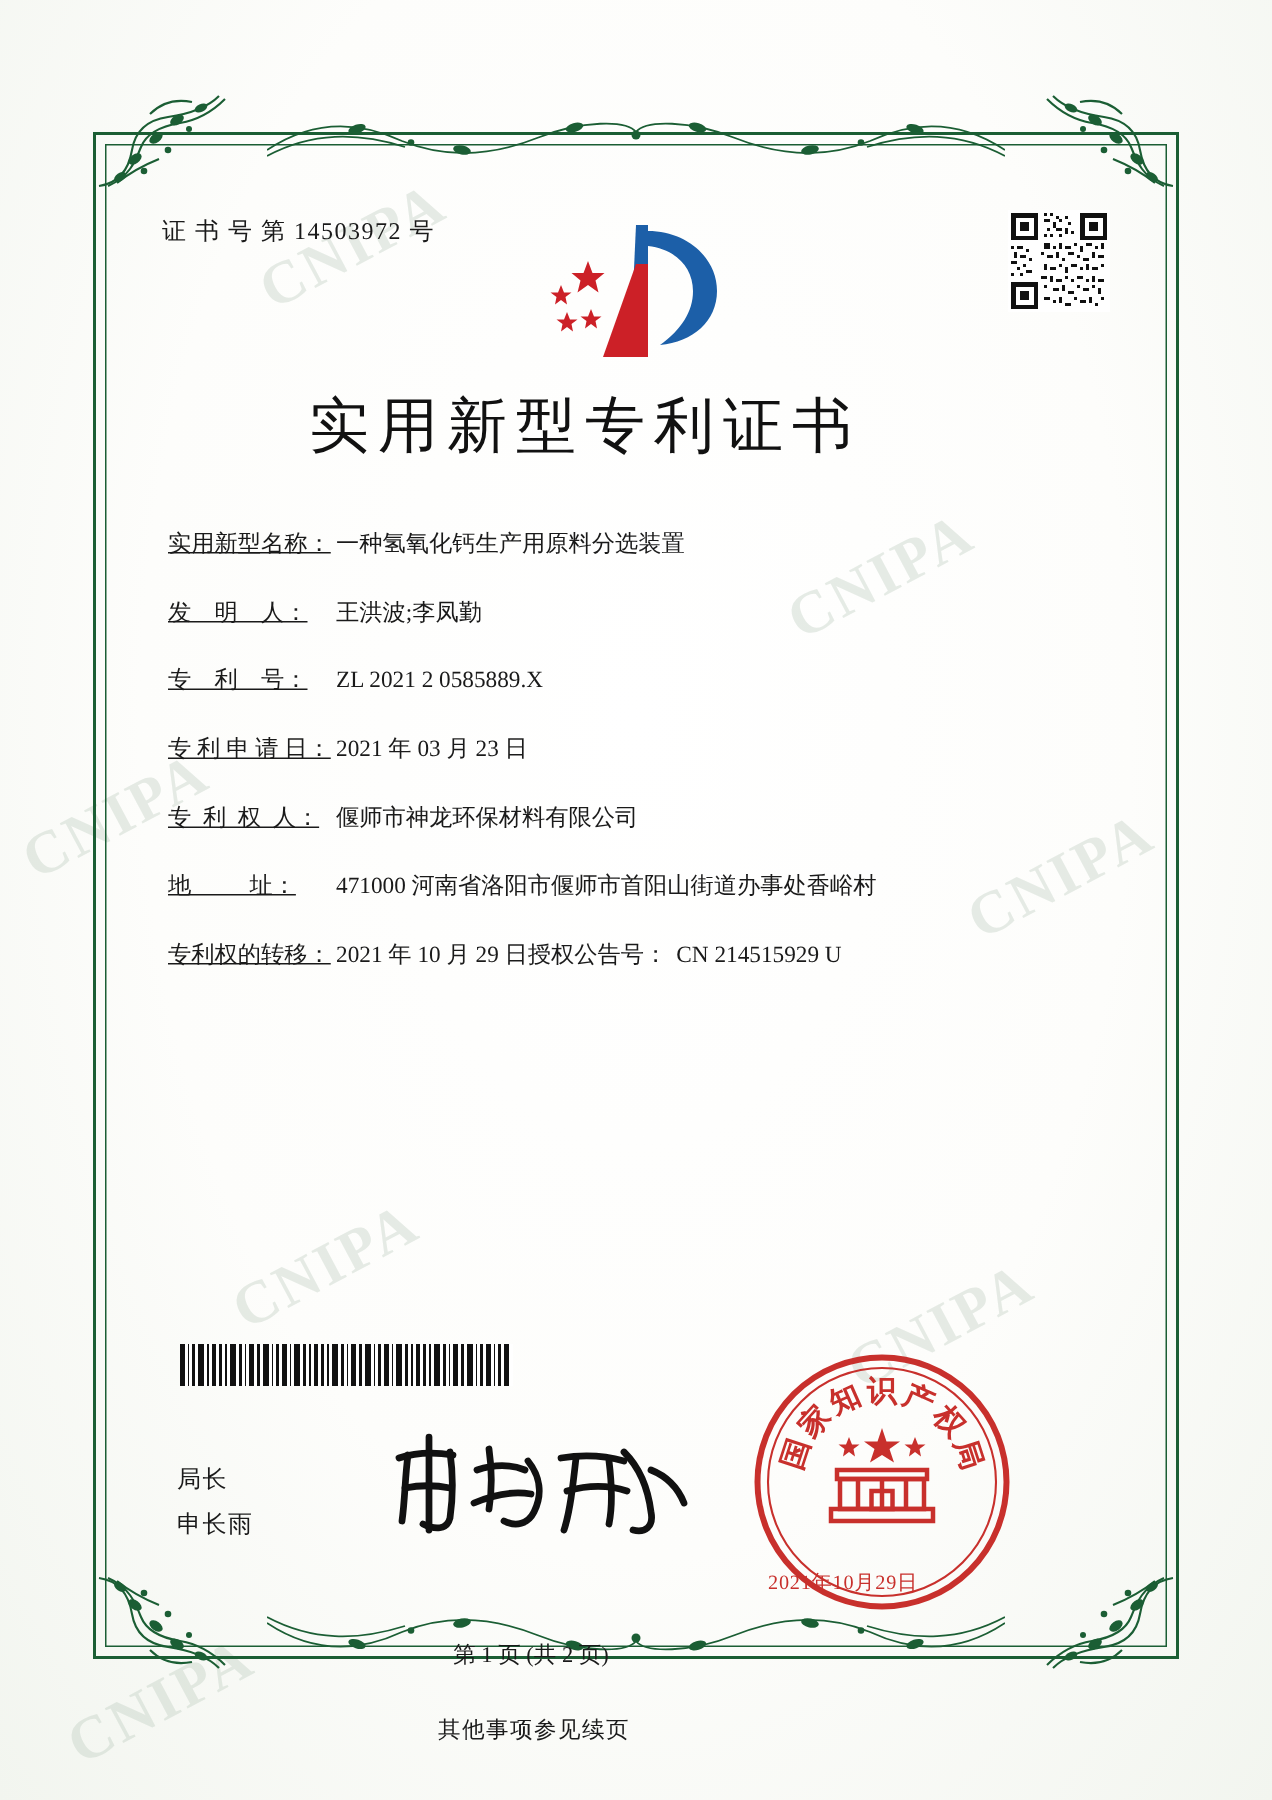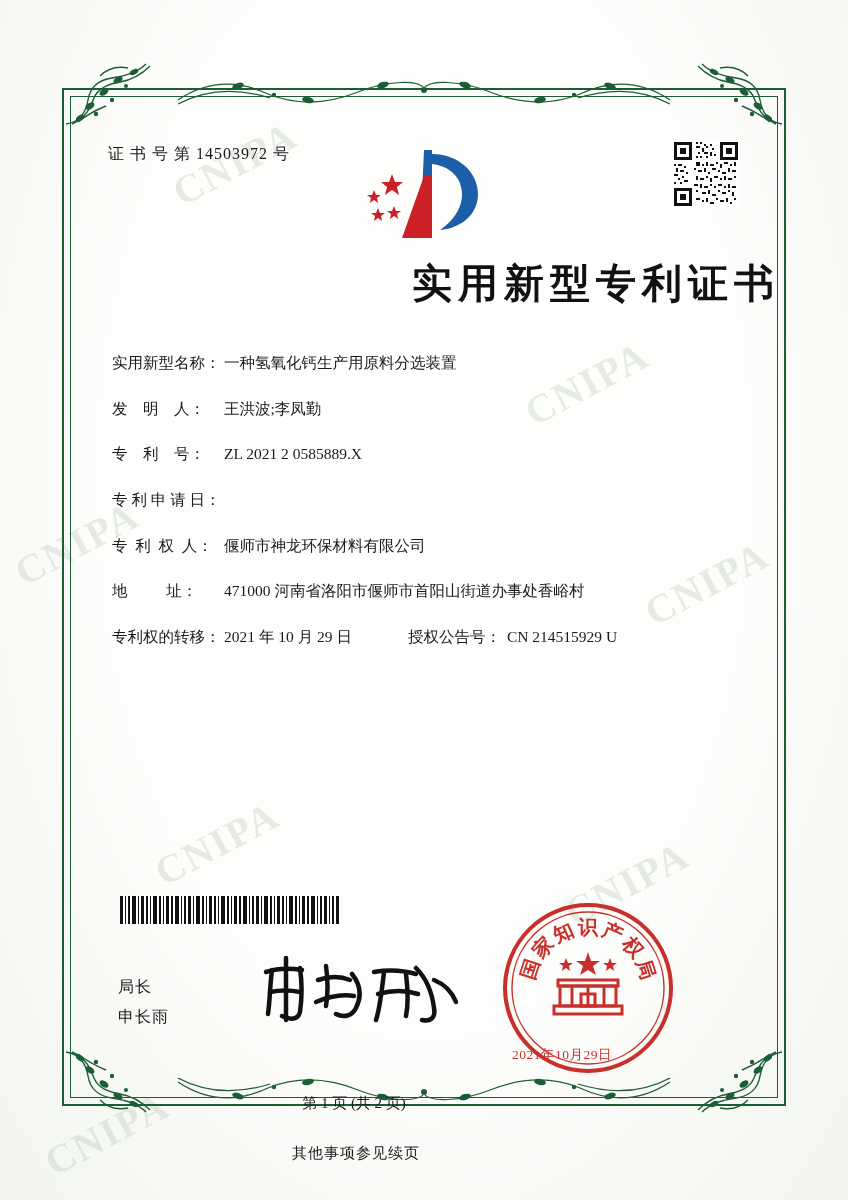--- a/index.html
+++ b/index.html
@@ -108,23 +108,23 @@
     left: 362px; top: 146px;
     width: 128px; height: 96px;
   }
   .logo svg { display:block; }
 
   
   .doc-title {
     position: absolute;
     left: 0; top: 256px;
     width: 780px;
-    text-align: right;
+    text-align: center;
     font-size: 40px;
-    font-weight: bold;
+    font-weight: normal;
     letter-spacing: 6px;
     color: #111;
     font-family: "Liberation Serif", serif;
   }
 
   
   .fields {
     position: absolute;
     left: 112px; top: 352px;
     width: 640px;
@@ -134,25 +134,25 @@
     align-items: baseline;
     margin-bottom: 24px;
     font-size: 15.5px;
     line-height: 1.4;
   }
   .flabel {
     width: 112px;
     flex: 0 0 112px;
     letter-spacing: 0px;
     white-space: pre;
+    text-decoration: underline;
   }
   .fvalue { flex: 1 1 auto; }
   .frow.pair .fvalue { flex: 0 0 auto; }
   .frow.pair .flabel2 {
-    margin-left: 56px;
     flex: 0 0 auto;
     font-family: Liberation Serif, serif;
   }
 
   
   .paras {
     position: absolute;
     left: 112px; top: 700px;
     width: 636px;
     font-size: 15.2px;
@@ -479,20 +479,21 @@
     <div class="frow">
       <div class="flabel">发    明    人：</div>
       <div class="fvalue">王洪波;李凤勤</div>
     </div>
     <div class="frow">
       <div class="flabel">专    利    号：</div>
       <div class="fvalue">ZL 2021 2 0585889.X</div>
     </div>
     <div class="frow">
       <div class="flabel">专 利 申 请 日：</div>
+      <div class="fvalue">2021 年 03 月 23 日</div>
     </div>
     <div class="frow">
       <div class="flabel">专  利  权  人：</div>
       <div class="fvalue">偃师市神龙环保材料有限公司</div>
     </div>
     <div class="frow">
       <div class="flabel">地          址：</div>
       <div class="fvalue">471000 河南省洛阳市偃师市首阳山街道办事处香峪村</div>
     </div>
     <div class="frow pair">

